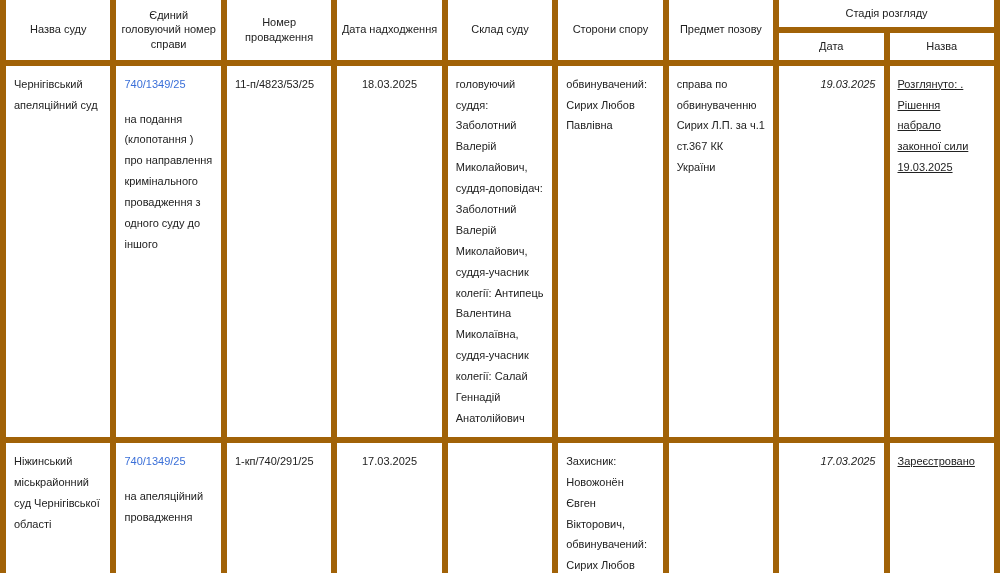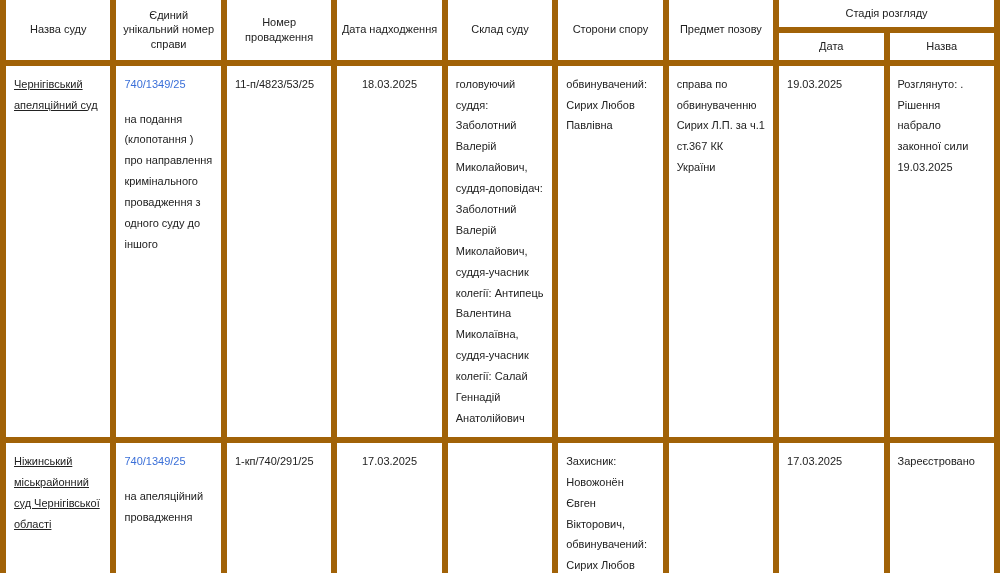--- a/index.html
+++ b/index.html
@@ -41,21 +41,20 @@
   table.court-table thead tr:first-child th {
     border-top: none;
   }
   table.court-table tbody td {
     line-height: 1.9;
     font-size: 11px;
   }
   td.col-court {
     width: 78px;
     line-height: 2.1;
-    text-decoration: underline;
   }
   td.col-number {
     width: 78px;
     line-height: 2.3;
   }
   td.col-proceeding {
     width: 70px;
     text-align: left;
     line-height: 1.6;
   }
@@ -72,45 +71,47 @@
     width: 155px;
     line-height: 1.85;
   }
   td.col-subject {
     width: 155px;
     line-height: 1.85;
     margin-top: 8px;
   }
   td.col-stage-date {
     width: 70px;
-    text-align: left;
+    text-align: right;
+    font-style: italic;
   }
   td.col-stage-name {
     width: 165px;
     line-height: 1.85;
+    text-decoration: underline;
   }
   .case-link {
     color: #3a6fd8;
     text-decoration: none;
     display: block;
     margin-bottom: 14px;
   }
   .case-sub {
     color: #222222;
     display: block;
   }
 </style>
 </head>
 <body>
 
 <table class="court-table">
   <thead>
     <tr>
       <th rowspan="2" class="no-top">Назва суду</th>
-      <th rowspan="2" class="no-top">Єдиний унікальний номер справи</th>
+      <th rowspan="2" class="no-top">Єдиний головуючий номер справи</th>
       <th rowspan="2" class="no-top">Номер провадження</th>
       <th rowspan="2" class="no-top">Дата надходження</th>
       <th rowspan="2" class="no-top">Склад суду</th>
       <th rowspan="2" class="no-top">Сторони спору</th>
       <th rowspan="2" class="no-top">Предмет позову</th>
       <th colspan="2" class="no-top">Стадія розгляду</th>
     </tr>
     <tr>
       <th>Дата</th>
       <th>Назва</th>

